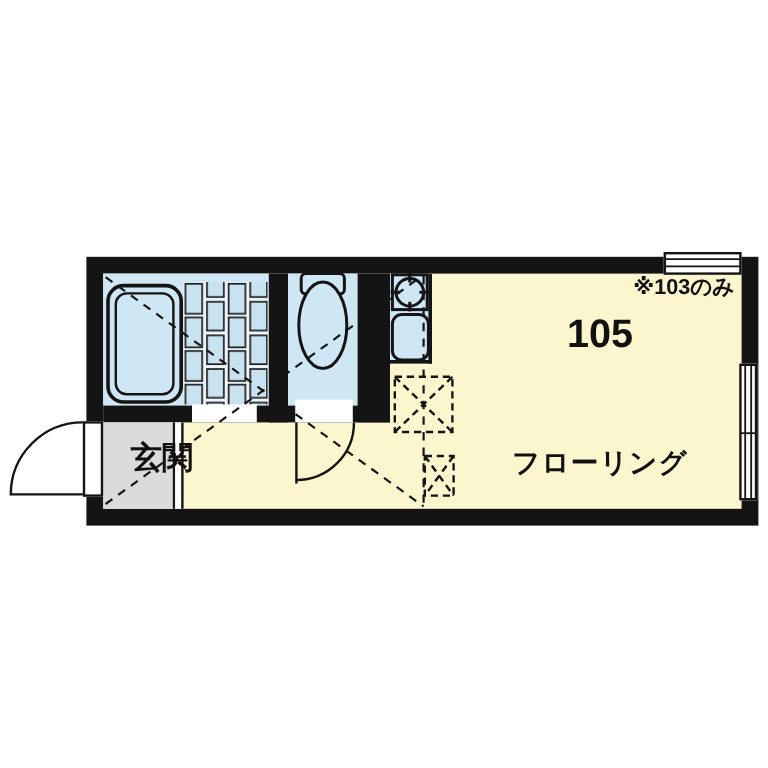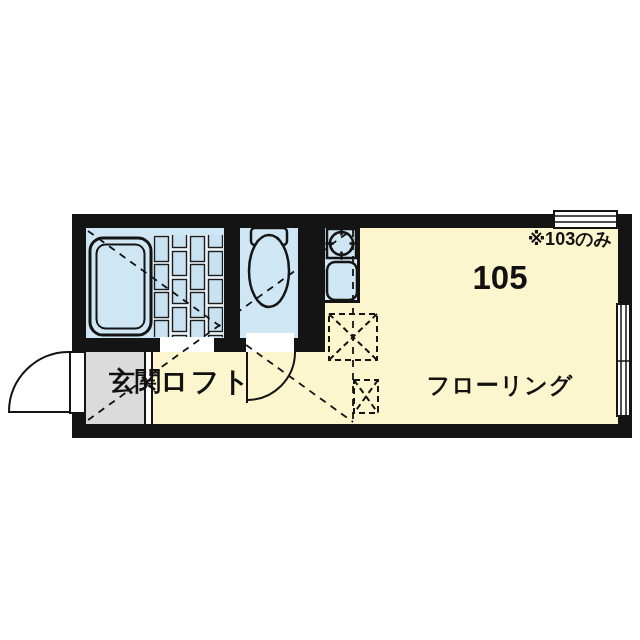--- a/index.html
+++ b/index.html
@@ -120,14 +120,13 @@
       <line x1="621" y1="304" x2="621" y2="416"></line>
       <line x1="626" y1="304" x2="626" y2="416"></line>
       <line x1="617" y1="361" x2="630" y2="361"></line>
     </g>
   </svg>
 
   <div class="label t-note">※103のみ</div>
   <div class="label t-num t-center" style="top:261px;">105</div>
   <div class="label t-floor t-center">フローリング</div>
   <div class="label t-genkan t-center">玄関</div>
-  <div class="label t-loft t-center">ロフト</div>
 </div>
 
 </body></html>

